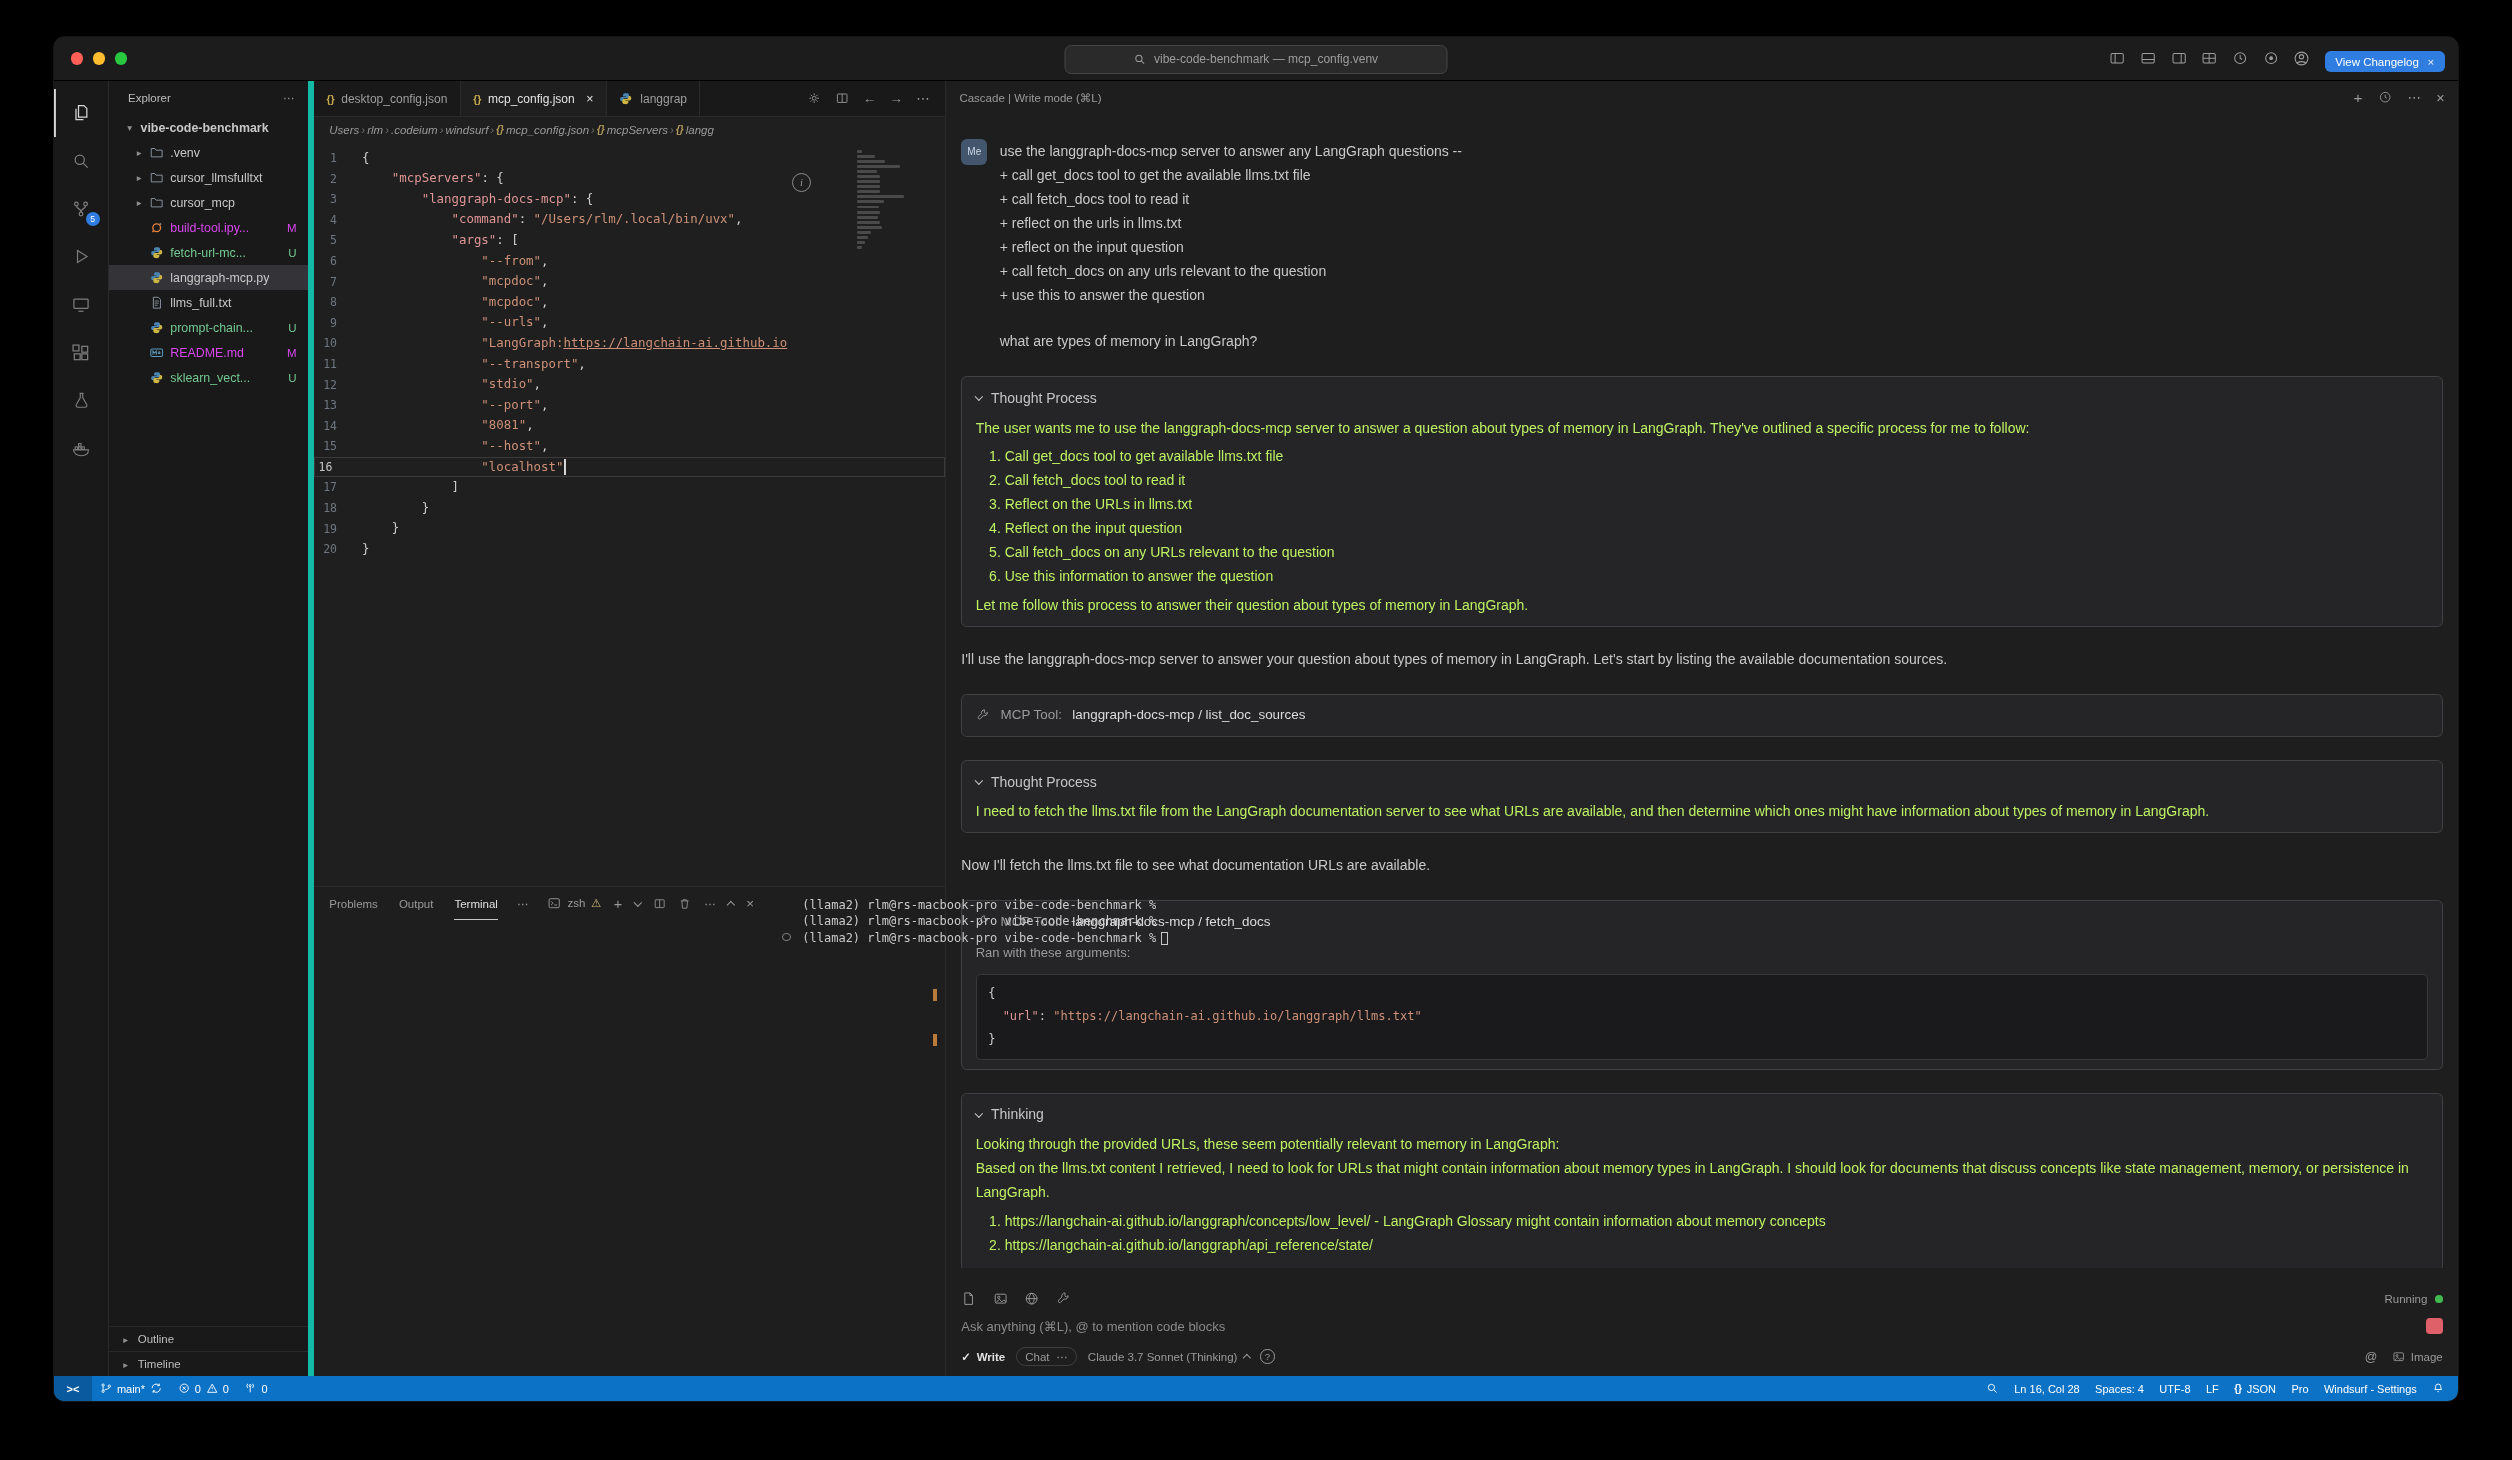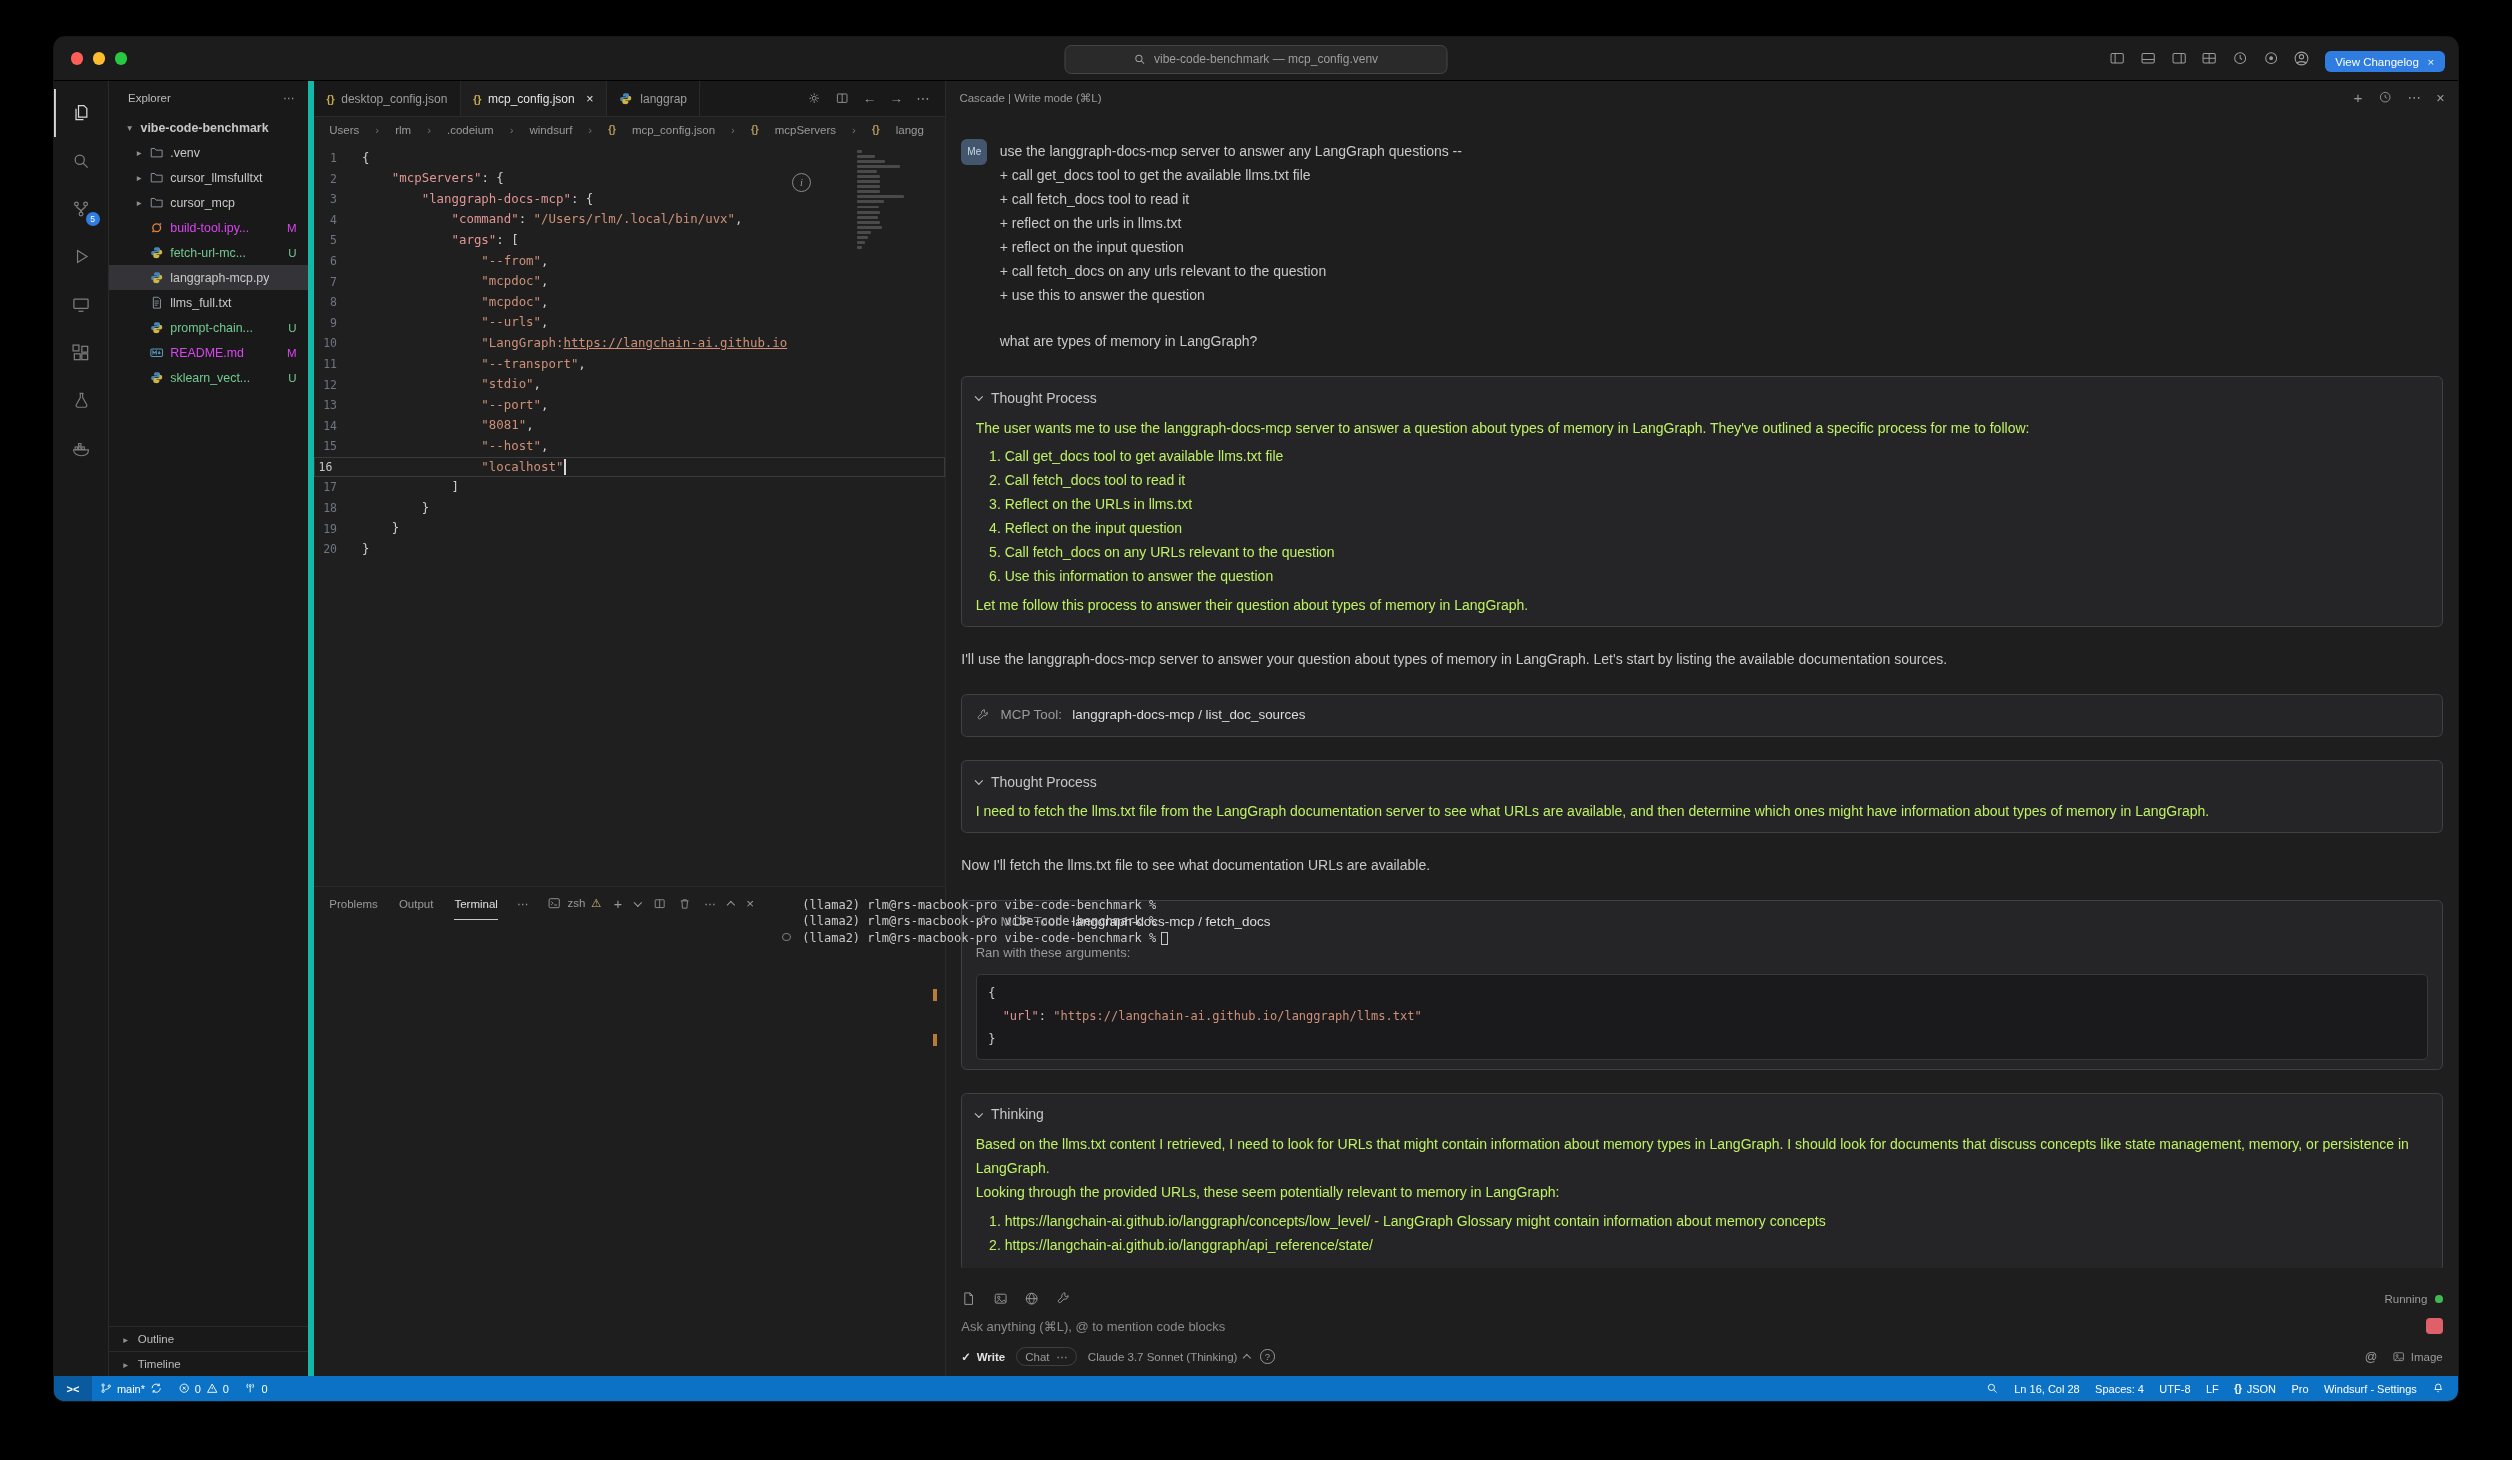--- a/index.html
+++ b/index.html
@@ -61,22 +61,22 @@
   .tabstrip { display:flex; }
   .tab { display:flex; align-items:center; gap:6.7px; padding:0 12.4px; font-size:12px;
          color:#9d9d9d; border-right:1px solid #2a2a2a; background:#191919; white-space:nowrap; }
   .tab.active { background:#1f1f1f; color:#e4e4e4; }
   .tab .close { margin-left:4.8px; font-size:12.4px; }
   .json-braces { color:#c7ab4e; font-weight:700; font-size:10.5px; }
   .editor-actions { margin-left:auto; display:flex; align-items:center; gap:13.4px;
                     padding-right:15.3px; color:#9a9a9a; font-size:13.4px; }
   .editor-actions svg { display:block; }
 
-  .breadcrumbs { height:25px; flex:none; display:flex; align-items:center; gap:16px;
-                 padding-left:15.3px; font-size:11.5px; color:#9a9a9a; white-space:nowrap; overflow:hidden; }
+  .breadcrumbs { height:25px; flex:none; display:flex; align-items:center; gap:2px;
+                 padding-left:15.3px; font-size:11.5px; color:#9a9a9a; white-space:nowrap; overflow:hidden;font-style:italic; }
   .bc-sep { color:#6e6e6e; font-size:11.5px; }
   .bc-sym { color:#b39a5a; font-size:10px; font-weight:700; }
 
   .code-area { flex:1; position:relative; padding-top:5.7px; overflow:hidden; min-height:0; }
   .code-line { display:flex; height:20.6px; align-items:center; }
   .ln { flex:none; width:48px; padding-right:25px; text-align:right; color:#6e7681;
         font:11.5px "DejaVu Sans Mono", monospace; }
   .code-line.current .ln { color:#c6c6c6;text-align:center; }
   .code-text { font:12.4px/20.6px "DejaVu Sans Mono", monospace; white-space:pre; color:#d4d4d4; }
   .code-line.current { outline:1px solid #3a3a3a; outline-offset:-1px; }
@@ -697,22 +697,22 @@
             <div class="cb-line">}</div>
           </div>
         </div>
 
         <div class="box">
           <div class="box-header">
             <span class="chev down"></span>
             <span>Thinking</span>
           </div>
           <div class="box-body">
+            <div>Looking through the provided URLs, these seem potentially relevant to memory in LangGraph:</div>
             <div>Based on the llms.txt content I retrieved, I need to look for URLs that might contain information about memory types in LangGraph. I should look for documents that discuss concepts like state management, memory, or persistence in LangGraph.</div>
-            <div>Looking through the provided URLs, these seem potentially relevant to memory in LangGraph:</div>
             <ol id="thinking-items">
                 <li>https://langchain-ai.github.io/langgraph/concepts/low_level/ - LangGraph Glossary might contain information about memory concepts</li>
                 <li>https://langchain-ai.github.io/langgraph/api_reference/state/</li>
               </ol>
           </div>
         </div>
 
       </div>
 
       <div class="composer">

